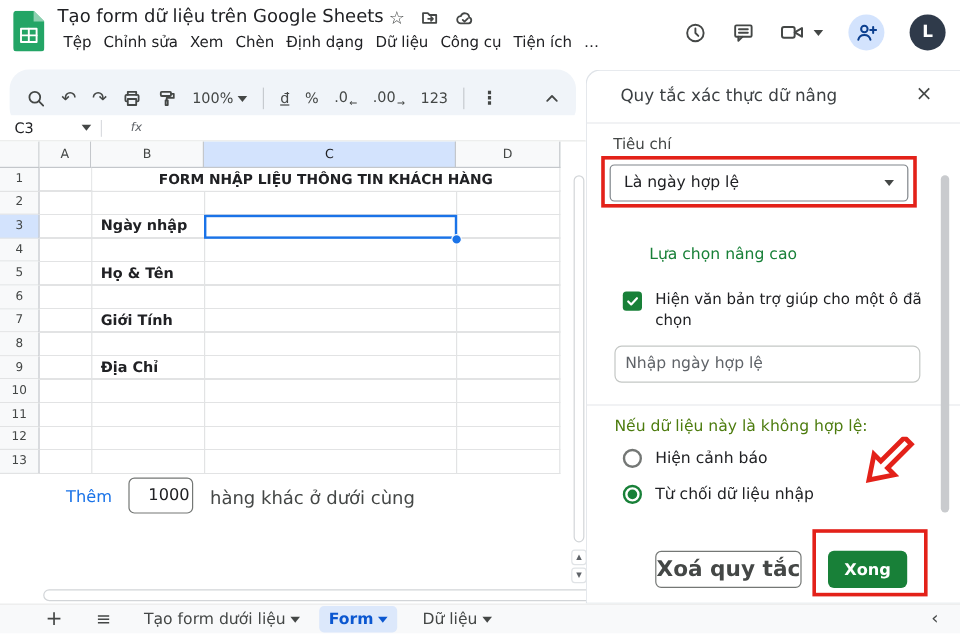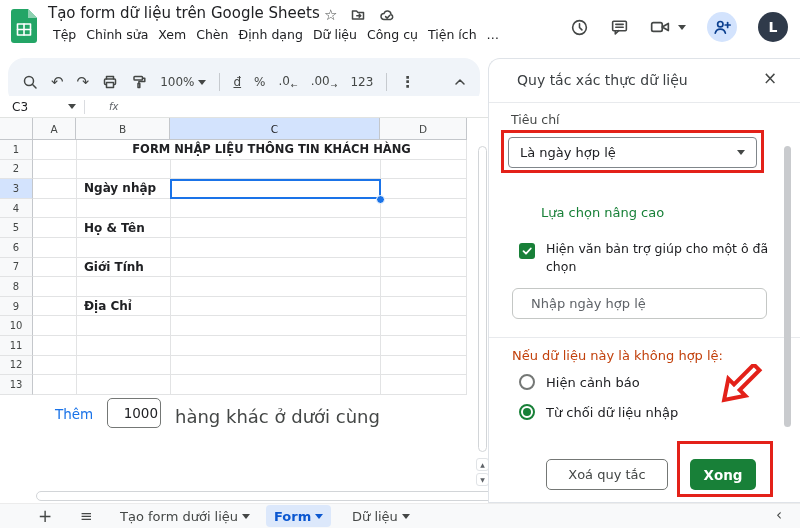--- a/index.html
+++ b/index.html
@@ -55,21 +55,21 @@
   .vline{position:absolute;top:22px;width:1px;height:255px;background:#e2e3e4;}
   .merged-title{position:absolute;left:77px;top:22px;width:389px;height:18.6px;background:#fff;
     display:flex;align-items:center;justify-content:center;font-weight:bold;font-size:11.5px;color:#202124;white-space:nowrap;}
   .blabel{position:absolute;left:84px;height:18.6px;display:flex;align-items:center;font-weight:bold;font-size:12px;color:#202124;white-space:nowrap;}
   .selbox{position:absolute;left:170px;top:61.2px;width:211px;height:19.6px;border:2px solid #1a73e8;box-sizing:border-box;background:transparent;}
   .selhandle{position:absolute;left:376px;top:76.5px;width:7px;height:7px;background:#1a73e8;border:1px solid #fff;border-radius:50%;box-sizing:content-box;}
   
   .them{position:absolute;left:55px;top:406px;font-size:13.5px;color:#1a73e8;font-weight:500;}
   .rowcount{position:absolute;left:107px;top:398px;width:54px;height:30px;border:1px solid #747775;border-radius:5px;
     text-align:right;font-size:13.5px;color:#202124;font-family:inherit;box-sizing:border-box;background:#fff;}
-  .addsuffix{position:absolute;left:175px;top:406px;font-size:18px;color:#444746;white-space:nowrap;}
+  .addsuffix{position:absolute;left:175px;top:406px;font-size:15px;color:#444746;white-space:nowrap;}
   
   .vthumb{position:absolute;left:478px;top:146px;width:9px;height:306px;background:#fff;border:1px solid #d2d5d8;border-radius:5px;box-sizing:border-box;}
   .vsb-btn{position:absolute;left:476px;width:13px;height:13px;border-radius:3px;background:#fff;border:1px solid #e0e3e6;
     color:#5f6368;font-size:6px;display:flex;align-items:center;justify-content:center;box-sizing:border-box;}
   .hscroll{position:absolute;left:36px;top:491px;width:718px;height:10px;background:#fff;border:1px solid #d2d5d8;border-radius:6px;box-sizing:border-box;}
   .hsb-arrow{position:absolute;top:488px;font-size:10px;color:#5f6368;}
   
   .bottombar{position:absolute;left:0;top:503px;width:800px;height:25px;background:#f8f9fa;border-top:1px solid #ececec;box-sizing:border-box;}
   .bb-plus{position:absolute;left:38px;top:2px;font-size:17px;color:#444746;}
   .bb-menu{position:absolute;left:80px;top:3px;font-size:15px;color:#444746;}
@@ -84,29 +84,29 @@
   .p-div{position:absolute;left:0;width:100%;height:1px;background:#e8eaed;}
   .p-label{position:absolute;font-size:12.5px;color:#444746;white-space:nowrap;}
   .dropdown{position:absolute;left:19px;top:78px;width:249px;height:31px;border:1px solid #80868b;border-radius:4px;box-sizing:border-box;
     display:flex;align-items:center;font-size:13px;color:#202124;padding:0 11px;background:#fff;}
   .dd-caret{margin-left:auto;color:#444746;}
   .adv-link{position:absolute;left:52px;top:146px;font-size:13px;color:#188038;font-weight:500;white-space:nowrap;}
   .checkbox{position:absolute;left:30px;top:184px;width:16px;height:16px;background:#188038;border-radius:3px;
     display:flex;align-items:center;justify-content:center;}
   .cb-label{position:absolute;left:57px;top:181px;width:228px;font-size:12.5px;line-height:17.5px;color:#202124;}
   .help-input{position:absolute;left:23px;top:229px;width:255px;height:31px;border:1px solid #c4c7c5;border-radius:6px;
-    box-sizing:border-box;padding:0 18px;font-size:13px;color:#5f6368;font-family:inherit;background:#fff;}
+    box-sizing:border-box;padding:0 8px;font-size:13px;color:#5f6368;font-family:inherit;background:#fff;}
   .help-input::placeholder{color:#5f6368;opacity:1;}
-  .invalid-label{position:absolute;left:23px;top:289px;font-size:13px;color:#c2410c;white-space:nowrap;}
+  .invalid-label{position:absolute;left:23px;top:289px;font-size:13px;color:#4d7c0f;white-space:nowrap;}
   .radio{position:absolute;left:30px;width:16px;height:16px;border:2px solid #747775;border-radius:50%;box-sizing:border-box;background:#fff;}
   .radio.checked{border-color:#188038;}
   .radio.checked::after{content:"";position:absolute;inset:2px;background:#188038;border-radius:50%;}
   .radio-label{position:absolute;left:57px;font-size:13px;color:#202124;white-space:nowrap;}
   .btn-remove{position:absolute;left:57px;top:400px;width:122px;height:31px;border:1px solid #747775;border-radius:5px;background:#fff;
-    font-size:13px;color:#444746;font-family:inherit;display:flex;align-items:center;justify-content:center;box-sizing:border-box;}
+    font-size:18px;color:#444746;font-family:inherit;display:flex;align-items:center;justify-content:center;box-sizing:border-box;font-weight:bold;}
   .btn-done{position:absolute;left:201px;top:400px;width:66px;height:31px;border-radius:5px;background:#188038;
     font-size:13.5px;font-weight:bold;color:#fff;font-family:inherit;display:flex;align-items:center;justify-content:center;box-sizing:border-box;border:none;}
   .p-scroll{position:absolute;left:295px;top:87px;width:7px;height:281px;background:#c9cbce;border-radius:4px;}
   
   .anno{position:absolute;z-index:50;pointer-events:none;}
   .redbox{border:3px solid #e32119;box-sizing:border-box;background:transparent;}
 </style>
 </head>
 <body>
 
@@ -294,21 +294,21 @@
     <span class="caret-down" style="color:#0b57d0"></span>
   </span>
   <span class="sheettab" style="left:344px;">
     <span>Dữ liệu</span>
     <span class="caret-down"></span>
   </span>
   <span class="bb-chevron">‹</span>
 </div>
 
 <div class="panel">
-  <div class="p-title">Quy tắc xác thực dữ liệu</div>
+  <div class="p-title">Quy tắc xác thực dữ nâng</div>
   <div class="p-close">×</div>
   <div class="p-div" style="top:43px;"></div>
 
   <div class="p-label" style="left:22px;top:53px;">Tiêu chí</div>
   <div class="dropdown">
     <span>Là ngày hợp lệ</span>
     <span class="caret-down dd-caret"></span>
   </div>
 
   <div class="adv-link">Lựa chọn nâng cao</div>

